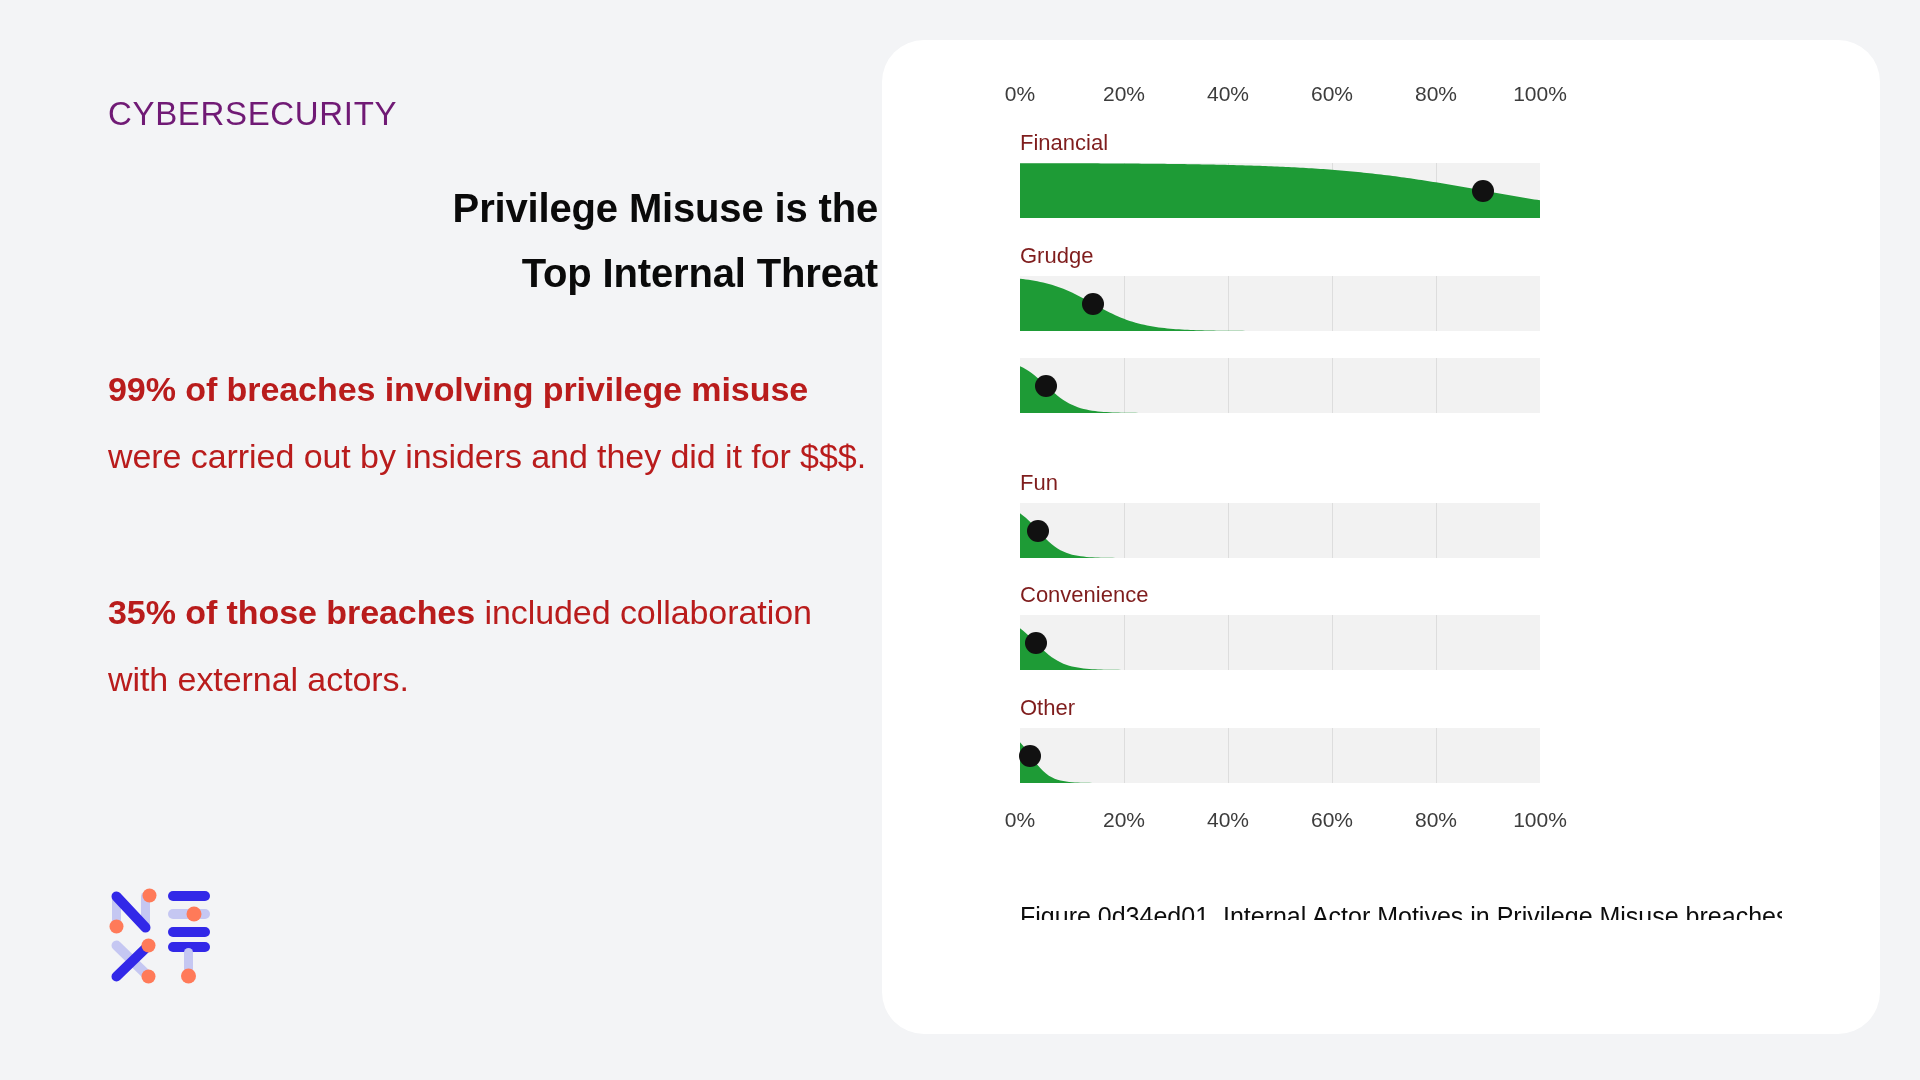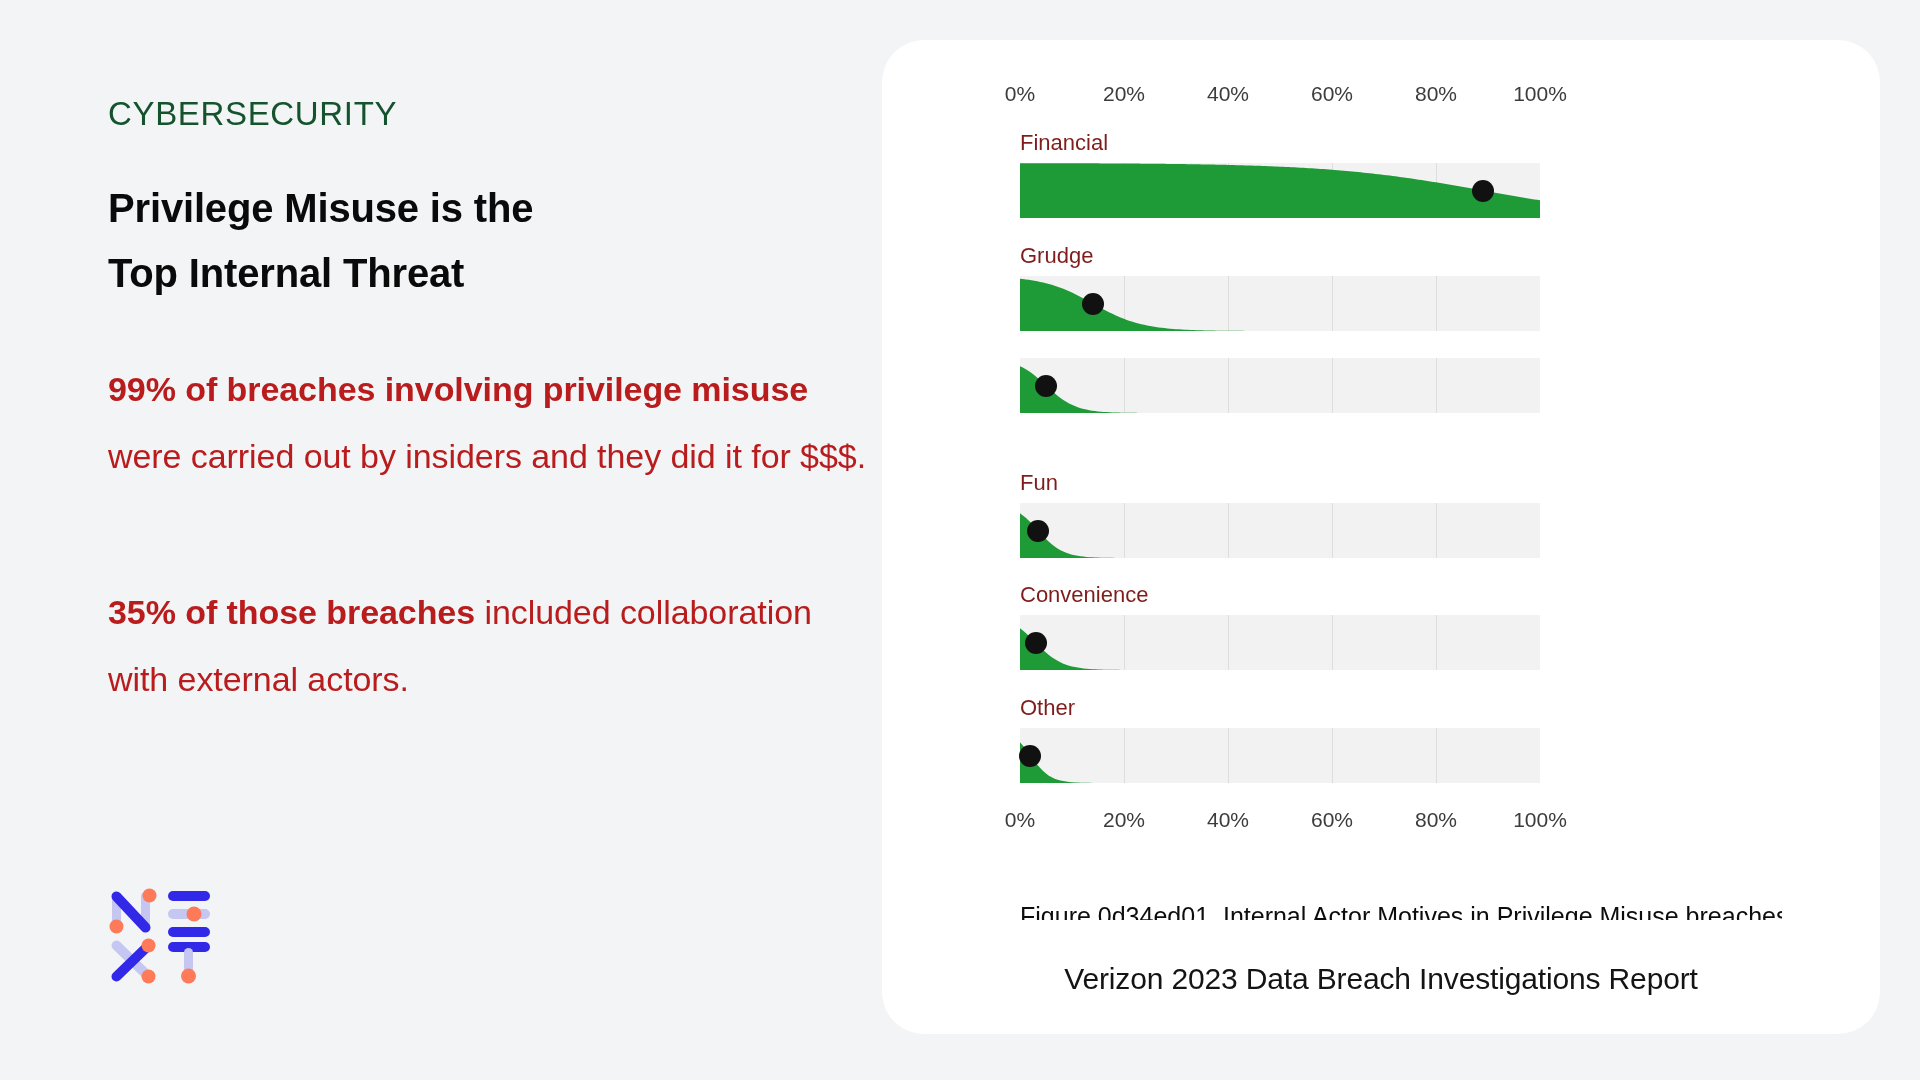--- a/index.html
+++ b/index.html
@@ -9,34 +9,35 @@
     background: #f3f4f6;
     font-family: "Liberation Sans", sans-serif;
     overflow: hidden;
   }
   .stage { position: relative; width: 1920px; height: 1080px; background: #f3f4f6; }
 
   
   .left { position: absolute; left: 108px; top: 96px; width: 770px; }
 
   .eyebrow {
-    color: #14532d;
+    color: #701a75;
     font-size: 33px;
     letter-spacing: 0.02em;
     font-weight: 400;
     line-height: 1.1;
   }
 
   .headline {
     margin-top: 44px;
     font-size: 40px;
     font-weight: 700;
     color: #0a0a0a;
     line-height: 1.62;
     letter-spacing: -0.004em;
+    text-align: right;
   }
   .headline .l { display: block; }
 
   .body-block { margin-top: 50px; }
   .body-p {
     font-size: 34px;
     color: #b91c1c;
     line-height: 1.98;
     font-weight: 400;
     letter-spacing: -0.002em;
@@ -296,16 +297,15 @@
           <span class="tick" style="left: 416px;">80%</span>
           <span class="tick" style="left: 520px;">100%</span>
         </div>
 
       <div class="figcap">
         <span class="clip">Figure 0d34ed01. Internal Actor Motives in Privilege Misuse breaches</span>
         
       </div>
     </div>
 
-    <div class="source">Verizon 2023 Data Breach Investigations Report</div>
   </div>
 
 </div>
 
 </body></html>

